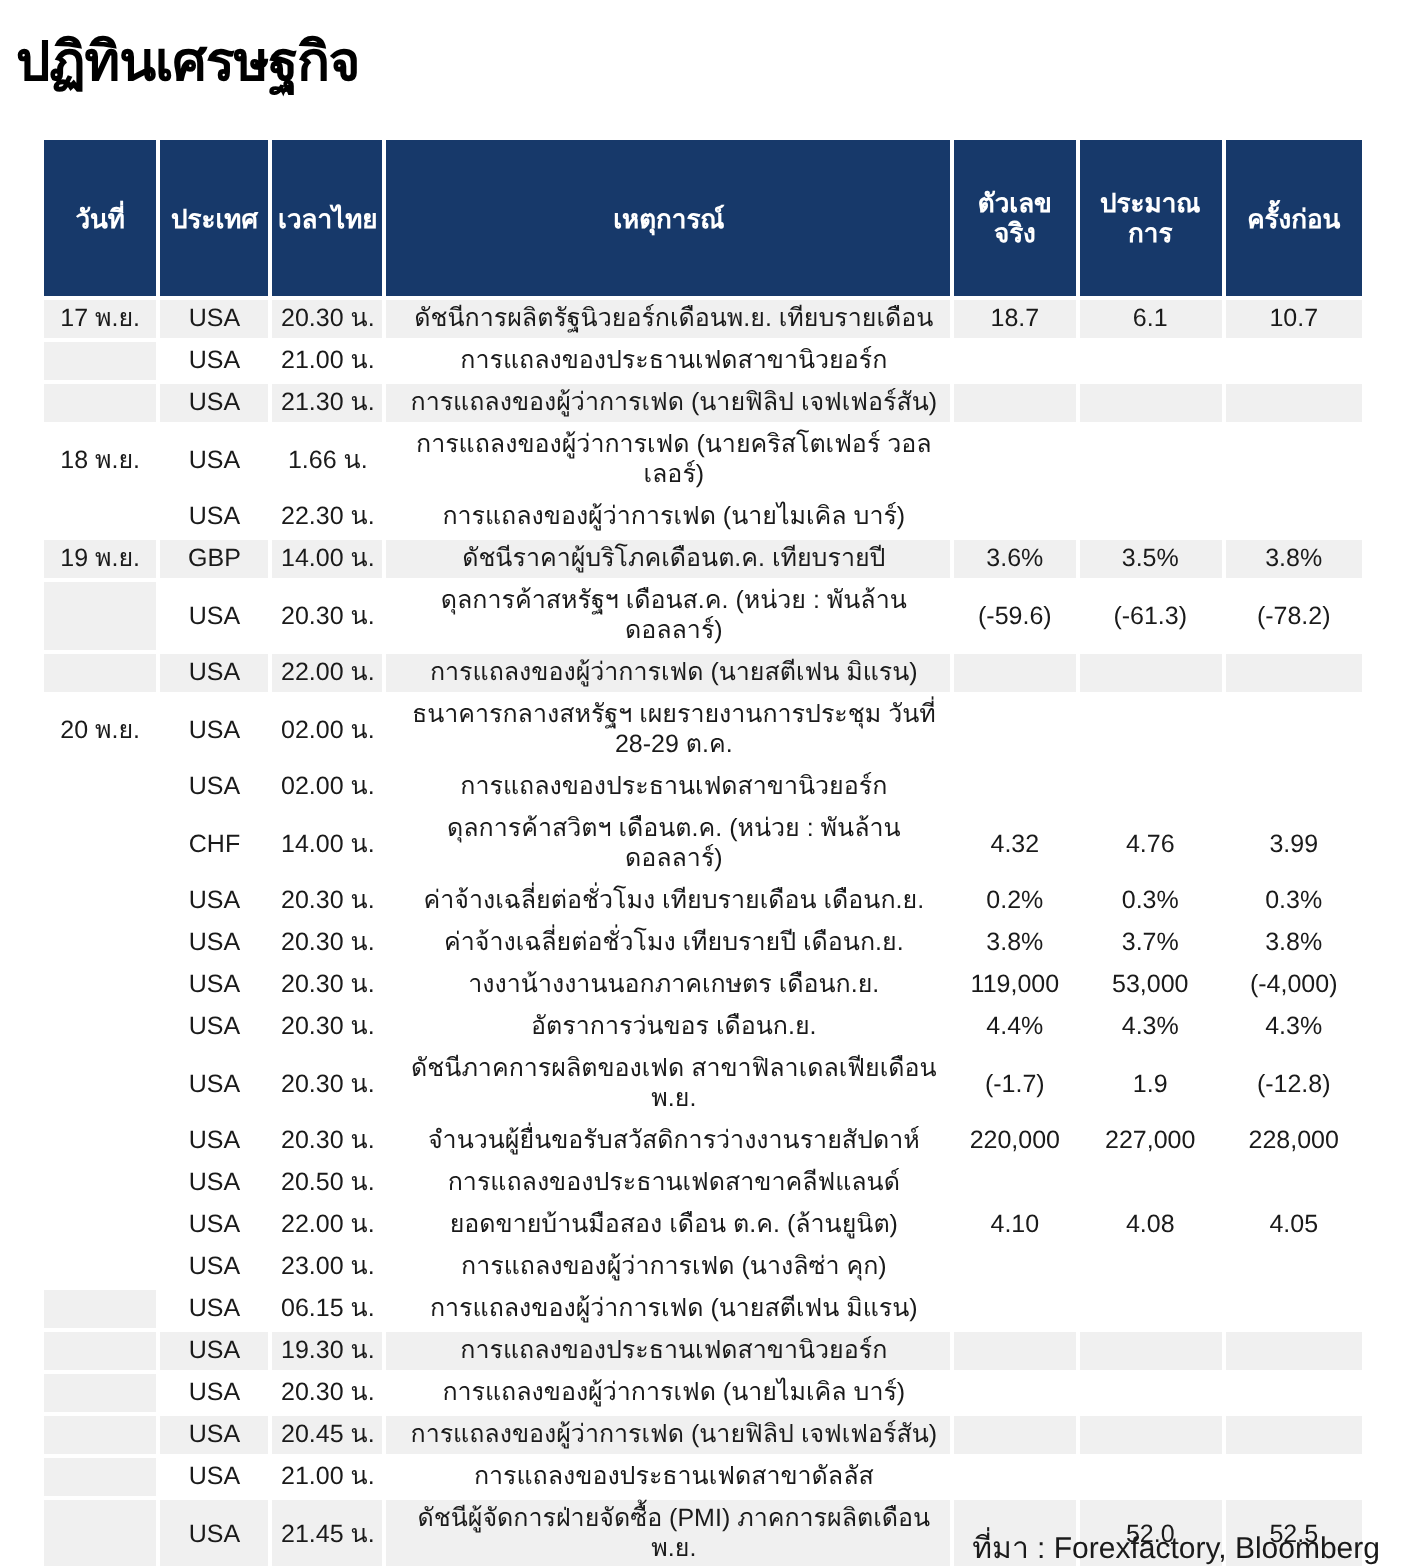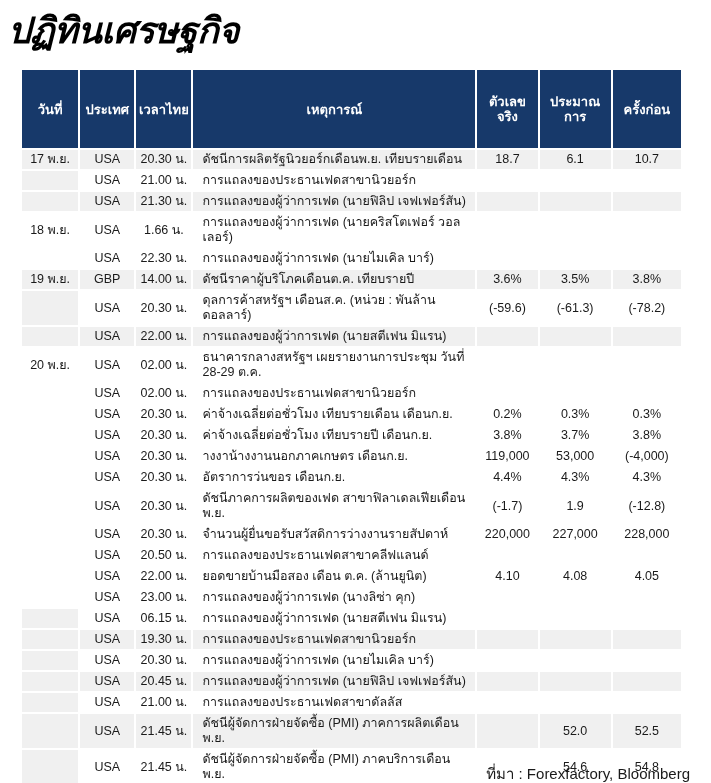--- a/index.html
+++ b/index.html
@@ -11,39 +11,39 @@
   *{box-sizing:border-box;}
   html,body{margin:0;padding:0;}
   body{
     width:711px;height:783px;background:#ffffff;
     font-family:"Liberation Sans", sans-serif;
     color:var(--text);
     overflow:hidden;
   }
   .page{position:relative;width:711px;height:783px;}
   .page-title{
-    font-size:36px;font-weight:bold;color:#000000;
-    margin:14px 0 0 8px;line-height:34px;letter-spacing:-0.5px;font-style:italic;
+    font-size:27px;font-weight:bold;color:#000000;
+    margin:14px 0 0 8px;line-height:34px;letter-spacing:-0.5px;
   }
   table.calendar{
     border-collapse:separate;border-spacing:2px;
     table-layout:fixed;width:663px;
     margin:20px 0 0 20px;
     font-size:12.5px;line-height:15px;
   }
   th{
     background:var(--header-bg);color:var(--header-text);
     font-weight:bold;font-size:13px;line-height:15px;
     padding:24px 2px;text-align:center;vertical-align:middle;
   }
   td{
     padding:2px 4px;vertical-align:middle;text-align:center;
     background:#ffffff;height:19px;
   }
-  td.event{text-align:left;padding-left:9px;white-space:pre-line;}
+  td.event{text-align:center;padding-left:9px;white-space:pre-line;}
   td.shade{background:var(--stripe);}
   .source-note{
     position:absolute;right:21px;top:748px;
     font-size:15px;color:#1a1a1a;text-align:right;
   }
 </style>
 </head>
 <body>
 
 <div class="page">
@@ -157,20 +157,29 @@
           <td class="date"></td>
           <td class="country">USA</td>
           <td class="time">02.00 น.</td>
           <td class="event">การแถลงของประธานเฟดสาขานิวยอร์ก</td>
           <td class="num"></td>
           <td class="num"></td>
           <td class="num"></td>
         </tr>
         <tr>
           <td class="date"></td>
+          <td class="country">CHF</td>
+          <td class="time">14.00 น.</td>
+          <td class="event">ดุลการค้าสวิตฯ เดือนต.ค. (หน่วย : พันล้านดอลลาร์)</td>
+          <td class="num">4.32</td>
+          <td class="num">4.76</td>
+          <td class="num">3.99</td>
+        </tr>
+        <tr>
+          <td class="date"></td>
           <td class="country">USA</td>
           <td class="time">20.30 น.</td>
           <td class="event">ค่าจ้างเฉลี่ยต่อชั่วโมง เทียบรายเดือน เดือนก.ย.</td>
           <td class="num">0.2%</td>
           <td class="num">0.3%</td>
           <td class="num">0.3%</td>
         </tr>
         <tr>
           <td class="date"></td>
           <td class="country">USA</td>

